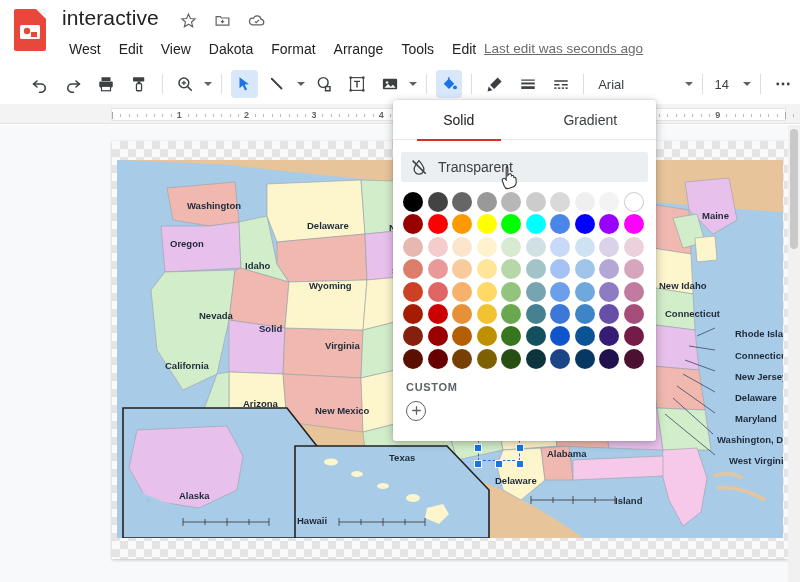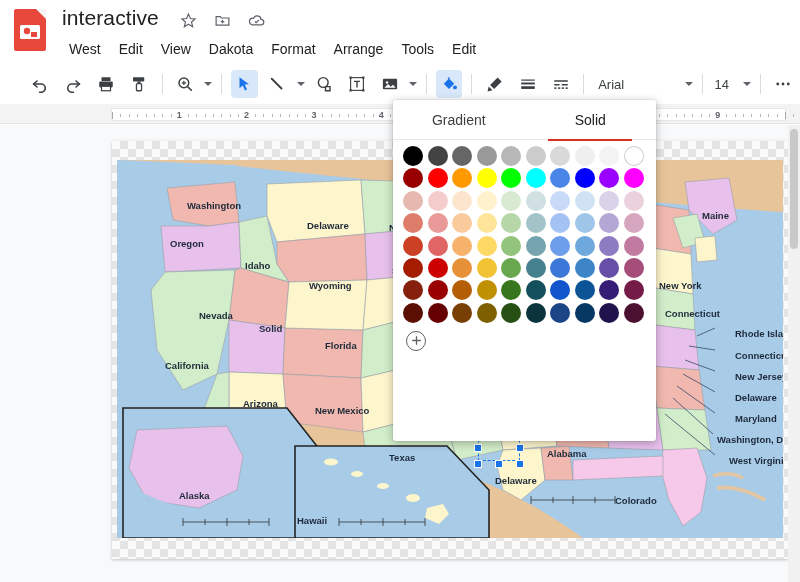--- a/index.html
+++ b/index.html
@@ -188,20 +188,21 @@
       <div class="menu-item">West</div>
       <div class="menu-item">Edit</div>
       <div class="menu-item">View</div>
       <div class="menu-item">Dakota</div>
       <div class="menu-item">Format</div>
       <div class="menu-item">Arrange</div>
       <div class="menu-item">Tools</div>
       <div class="menu-item">Edit</div>
     </div>
 
+    <div class="last-edit">Last edit was seconds ago</div>
   </div>
 
   <div class="toolbar">
     <div class="tb-btn">
       <svg width="18" height="18" viewBox="0 0 24 24" fill="none" stroke="#3c4043" stroke-width="2.1" stroke-linecap="round">
         <path d="M8 8L3.5 12L8 16"></path>
           <path d="M3.5 12h10a5.5 5.5 0 0 1 0 11h-2"></path>
       </svg>
     </div>
     <div class="tb-btn">
@@ -537,32 +538,32 @@
         <div id="map-labels">
             <div style="position: absolute; font-family: &quot;Liberation Sans&quot;, sans-serif; font-size: 9.5px; font-weight: bold; color: rgb(30, 42, 58); white-space: nowrap; left: 70px; top: 40px;">Washington</div>
             <div style="position: absolute; font-family: &quot;Liberation Sans&quot;, sans-serif; font-size: 9.5px; font-weight: bold; color: rgb(30, 42, 58); white-space: nowrap; left: 53px; top: 78px;">Oregon</div>
             <div style="position: absolute; font-family: &quot;Liberation Sans&quot;, sans-serif; font-size: 9.5px; font-weight: bold; color: rgb(30, 42, 58); white-space: nowrap; left: 128px; top: 100px;">Idaho</div>
             <div style="position: absolute; font-family: &quot;Liberation Sans&quot;, sans-serif; font-size: 9.5px; font-weight: bold; color: rgb(30, 42, 58); white-space: nowrap; left: 190px; top: 60px;">Delaware</div>
             <div style="position: absolute; font-family: &quot;Liberation Sans&quot;, sans-serif; font-size: 9.5px; font-weight: bold; color: rgb(30, 42, 58); white-space: nowrap; left: 272px; top: 62px;">North Dakota</div>
             <div style="position: absolute; font-family: &quot;Liberation Sans&quot;, sans-serif; font-size: 9.5px; font-weight: bold; color: rgb(30, 42, 58); white-space: nowrap; left: 275px; top: 105px;">South Dakota</div>
             <div style="position: absolute; font-family: &quot;Liberation Sans&quot;, sans-serif; font-size: 9.5px; font-weight: bold; color: rgb(30, 42, 58); white-space: nowrap; left: 192px; top: 120px;">Wyoming</div>
             <div style="position: absolute; font-family: &quot;Liberation Sans&quot;, sans-serif; font-size: 9.5px; font-weight: bold; color: rgb(30, 42, 58); white-space: nowrap; left: 82px; top: 150px;">Nevada</div>
             <div style="position: absolute; font-family: &quot;Liberation Sans&quot;, sans-serif; font-size: 9.5px; font-weight: bold; color: rgb(30, 42, 58); white-space: nowrap; left: 142px; top: 163px;">Solid</div>
-            <div style="position: absolute; font-family: &quot;Liberation Sans&quot;, sans-serif; font-size: 9.5px; font-weight: bold; color: rgb(30, 42, 58); white-space: nowrap; left: 208px; top: 180px;">Florida</div>
+            <div style="position: absolute; font-family: &quot;Liberation Sans&quot;, sans-serif; font-size: 9.5px; font-weight: bold; color: rgb(30, 42, 58); white-space: nowrap; left: 208px; top: 180px;">Virginia</div>
             <div style="position: absolute; font-family: &quot;Liberation Sans&quot;, sans-serif; font-size: 9.5px; font-weight: bold; color: rgb(30, 42, 58); white-space: nowrap; left: 48px; top: 200px;">California</div>
             <div style="position: absolute; font-family: &quot;Liberation Sans&quot;, sans-serif; font-size: 9.5px; font-weight: bold; color: rgb(30, 42, 58); white-space: nowrap; left: 126px; top: 238px;">Arizona</div>
             <div style="position: absolute; font-family: &quot;Liberation Sans&quot;, sans-serif; font-size: 9.5px; font-weight: bold; color: rgb(30, 42, 58); white-space: nowrap; left: 198px; top: 245px;">New Mexico</div>
             <div style="position: absolute; font-family: &quot;Liberation Sans&quot;, sans-serif; font-size: 9.5px; font-weight: bold; color: rgb(30, 42, 58); white-space: nowrap; left: 272px; top: 292px;">Texas</div>
             <div style="position: absolute; font-family: &quot;Liberation Sans&quot;, sans-serif; font-size: 9.5px; font-weight: bold; color: rgb(30, 42, 58); white-space: nowrap; left: 62px; top: 330px;">Alaska</div>
             <div style="position: absolute; font-family: &quot;Liberation Sans&quot;, sans-serif; font-size: 9.5px; font-weight: bold; color: rgb(30, 42, 58); white-space: nowrap; left: 180px; top: 355px;">Hawaii</div>
             <div style="position: absolute; font-family: &quot;Liberation Sans&quot;, sans-serif; font-size: 9.5px; font-weight: bold; color: rgb(30, 42, 58); white-space: nowrap; left: 378px; top: 315px;">Delaware</div>
             <div style="position: absolute; font-family: &quot;Liberation Sans&quot;, sans-serif; font-size: 9.5px; font-weight: bold; color: rgb(30, 42, 58); white-space: nowrap; left: 430px; top: 288px;">Alabama</div>
-            <div style="position: absolute; font-family: &quot;Liberation Sans&quot;, sans-serif; font-size: 9.5px; font-weight: bold; color: rgb(30, 42, 58); white-space: nowrap; left: 498px; top: 335px;">Colorado</div>
+            <div style="position: absolute; font-family: &quot;Liberation Sans&quot;, sans-serif; font-size: 9.5px; font-weight: bold; color: rgb(30, 42, 58); white-space: nowrap; left: 498px; top: 335px;">Island</div>
             <div style="position: absolute; font-family: &quot;Liberation Sans&quot;, sans-serif; font-size: 9.5px; font-weight: bold; color: rgb(30, 42, 58); white-space: nowrap; left: 585px; top: 50px;">Maine</div>
-            <div style="position: absolute; font-family: &quot;Liberation Sans&quot;, sans-serif; font-size: 9.5px; font-weight: bold; color: rgb(30, 42, 58); white-space: nowrap; left: 542px; top: 120px;">New York</div>
+            <div style="position: absolute; font-family: &quot;Liberation Sans&quot;, sans-serif; font-size: 9.5px; font-weight: bold; color: rgb(30, 42, 58); white-space: nowrap; left: 542px; top: 120px;">New Idaho</div>
             <div style="position: absolute; font-family: &quot;Liberation Sans&quot;, sans-serif; font-size: 9.5px; font-weight: bold; color: rgb(30, 42, 58); white-space: nowrap; left: 548px; top: 148px;">Connecticut</div>
             <div style="position: absolute; font-family: &quot;Liberation Sans&quot;, sans-serif; font-size: 9.5px; font-weight: bold; color: rgb(30, 42, 58); white-space: nowrap; left: 618px; top: 168px;">Rhode Island</div>
             <div style="position: absolute; font-family: &quot;Liberation Sans&quot;, sans-serif; font-size: 9.5px; font-weight: bold; color: rgb(30, 42, 58); white-space: nowrap; left: 618px; top: 190px;">Connecticut</div>
             <div style="position: absolute; font-family: &quot;Liberation Sans&quot;, sans-serif; font-size: 9.5px; font-weight: bold; color: rgb(30, 42, 58); white-space: nowrap; left: 618px; top: 211px;">New Jersey</div>
             <div style="position: absolute; font-family: &quot;Liberation Sans&quot;, sans-serif; font-size: 9.5px; font-weight: bold; color: rgb(30, 42, 58); white-space: nowrap; left: 618px; top: 232px;">Delaware</div>
             <div style="position: absolute; font-family: &quot;Liberation Sans&quot;, sans-serif; font-size: 9.5px; font-weight: bold; color: rgb(30, 42, 58); white-space: nowrap; left: 618px; top: 253px;">Maryland</div>
             <div style="position: absolute; font-family: &quot;Liberation Sans&quot;, sans-serif; font-size: 9.5px; font-weight: bold; color: rgb(30, 42, 58); white-space: nowrap; left: 600px; top: 274px;">Washington, D.C.</div>
             <div style="position: absolute; font-family: &quot;Liberation Sans&quot;, sans-serif; font-size: 9.5px; font-weight: bold; color: rgb(30, 42, 58); white-space: nowrap; left: 612px; top: 295px;">West Virginia</div>
           </div>
       </div>
@@ -581,24 +582,34 @@
 
     </div>
   </div>
 
   <div class="vscroll">
     <div class="vthumb"></div>
   </div>
 
   <div class="picker">
     <div class="picker-tabs">
+      <div class="ptab active">Solid</div>
       <div class="ptab">Gradient</div>
-      <div class="ptab active">Solid</div>
-    </div>
-
+    </div>
+
+    <div class="transparent-row">
+      <svg width="18" height="18" viewBox="0 0 24 24">
+        <path d="M12 3.5C12 3.5 5.5 11 5.5 15a6.5 6.5 0 0 0 13 0c0-4-6.5-11.5-6.5-11.5z" fill="none" stroke="#3c4043" stroke-width="1.7"></path>
+        <path d="M3.5 3.5L21 21" stroke="#3c4043" stroke-width="2.1"></path>
+      </svg>
+      <span class="tlabel">Transparent</span>
+      <svg class="cursor-ptr" width="22" height="26" viewBox="0 0 22 26">
+        <path d="M7 2c1.2 0 1.8 1 1.8 2v7.5l1.2-1.3c.8-.9 2.2-.5 2.4.6l.2 1c.7-.6 2-.3 2.2.8l.2 1c.8-.4 1.9 0 2 1.1l.2 3.2c.1 2.2-1.2 4.3-3.3 5.1l-3.6 1.3c-2 .7-4.1-.2-5-2.1L3.4 17c-.5-1 0-2.2 1-2.6.7-.3 1.5 0 2 .6l.8 1V4c0-1 .6-2 1.8-2z" fill="#ffffff" stroke="#333" stroke-width="1.1"></path>
+      </svg>
+    </div>
 
     <div class="swatch-grid" id="swatch-grid">
         <div class="swatch" title="#000000" style="background: rgb(0, 0, 0);"></div>
         <div class="swatch" title="#434343" style="background: rgb(67, 67, 67);"></div>
         <div class="swatch" title="#666666" style="background: rgb(102, 102, 102);"></div>
         <div class="swatch" title="#999999" style="background: rgb(153, 153, 153);"></div>
         <div class="swatch" title="#b7b7b7" style="background: rgb(183, 183, 183);"></div>
         <div class="swatch" title="#cccccc" style="background: rgb(204, 204, 204);"></div>
         <div class="swatch" title="#d9d9d9" style="background: rgb(217, 217, 217);"></div>
         <div class="swatch" title="#efefef" style="background: rgb(239, 239, 239);"></div>
@@ -669,20 +680,21 @@
         <div class="swatch" title="#783f04" style="background: rgb(120, 63, 4);"></div>
         <div class="swatch" title="#7f6000" style="background: rgb(127, 96, 0);"></div>
         <div class="swatch" title="#274e13" style="background: rgb(39, 78, 19);"></div>
         <div class="swatch" title="#0c343d" style="background: rgb(12, 52, 61);"></div>
         <div class="swatch" title="#1c4587" style="background: rgb(28, 69, 135);"></div>
         <div class="swatch" title="#073763" style="background: rgb(7, 55, 99);"></div>
         <div class="swatch" title="#20124d" style="background: rgb(32, 18, 77);"></div>
         <div class="swatch" title="#4c1130" style="background: rgb(76, 17, 48);"></div>
       </div>
 
+    <div class="custom-label">CUSTOM</div>
     <div class="custom-add">
       <svg width="13" height="13" viewBox="0 0 24 24" stroke="#5f6368" stroke-width="2.4" stroke-linecap="round">
         <path d="M12 5v14M5 12h14"></path>
       </svg>
     </div>
   </div>
 
 </div>
 
 </body></html>

